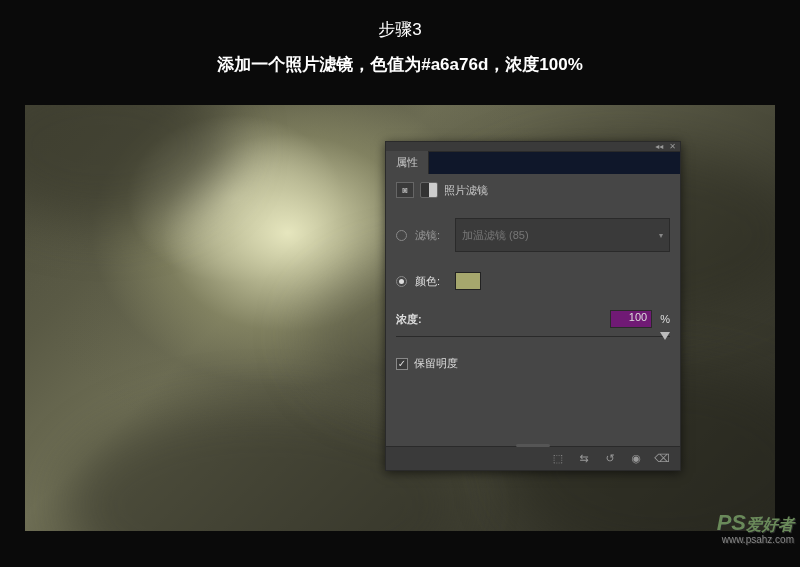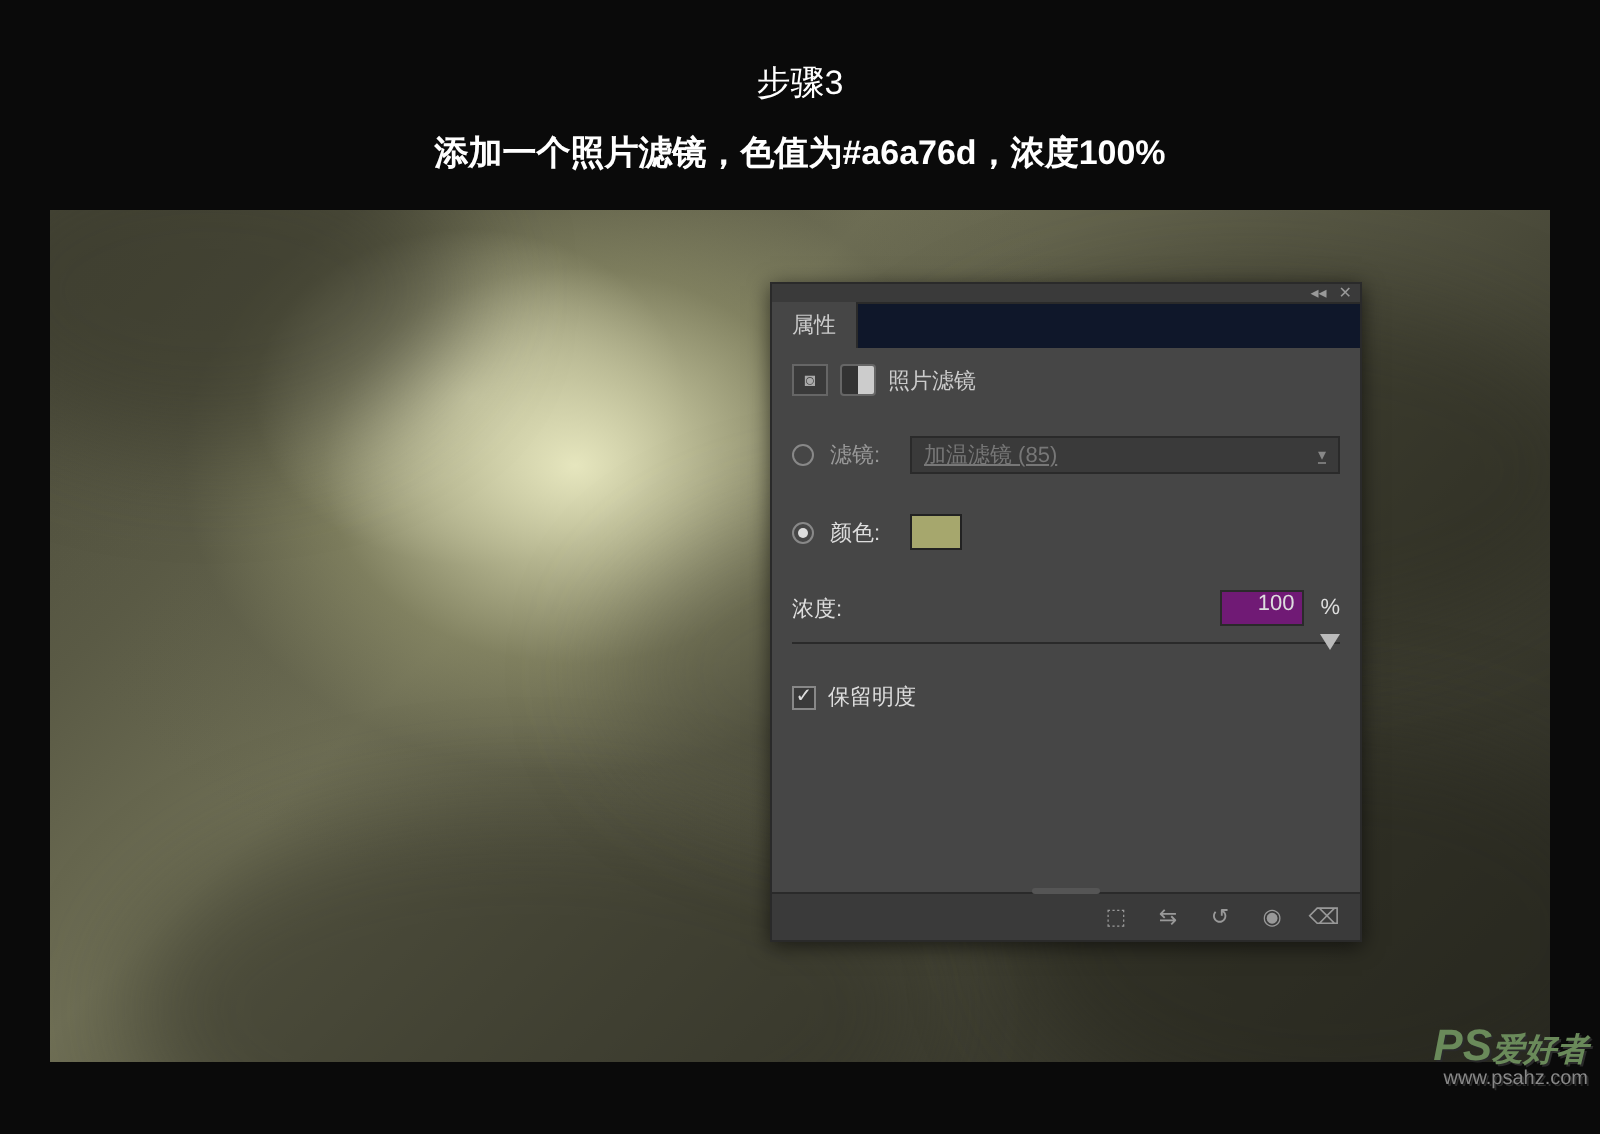--- a/index.html
+++ b/index.html
@@ -5,21 +5,21 @@
   * { margin: 0; padding: 0; box-sizing: border-box; }
   body {
     width: 800px; height: 567px;
     background: #0a0a0a;
     font-family: "Microsoft YaHei", Arial, sans-serif;
     position: relative;
     overflow: hidden;
   }
   .header {
     text-align: center;
-    padding-top: 30px;
+    padding-top: 18px;
   }
   .step-title {
     color: #fff;
     font-size: 17px;
     font-weight: 400;
     margin-bottom: 12px;
   }
   .step-desc {
     color: #fff;
     font-size: 17px;
@@ -109,44 +109,43 @@
     display: inline-flex;
     align-items: center; justify-content: center;
   }
   .radio.on::after {
     content: ""; width: 5px; height: 5px; border-radius: 50%; background: #ddd;
   }
   .opt-label { color: #999; font-size: 11px; width: 32px; }
   .opt-label.on { color: #ddd; }
   .dropdown {
     flex: 1;
-    height: 19px;
+    height: 34px;
     background: #3a3a3a;
     border: 1px solid #2a2a2a;
     display: flex;
     align-items: center;
     justify-content: space-between;
     padding: 0 6px;
     color: #777;
     font-size: 11px;
-    text-decoration: underline;
   }
   .dropdown .chev { font-size: 8px; color: #888; }
   .swatch {
     width: 26px; height: 18px;
     border: 1px solid #222;
     cursor: pointer;
   }
   .density-row {
     display: flex;
     align-items: center;
     margin-top: 14px;
     gap: 8px;
   }
-  .density-label { color: #ddd; font-size: 11px; width: 32px; }
+  .density-label { color: #ddd; font-size: 11px; width: 32px; font-weight: bold; }
   .density-input {
     width: 42px; height: 18px;
     background: #701a75;
     border: 1px solid #2a2a2a;
     color: #ddd;
     text-align: right;
     padding-right: 4px;
     font-size: 11px;
     margin-left: auto;
   }

